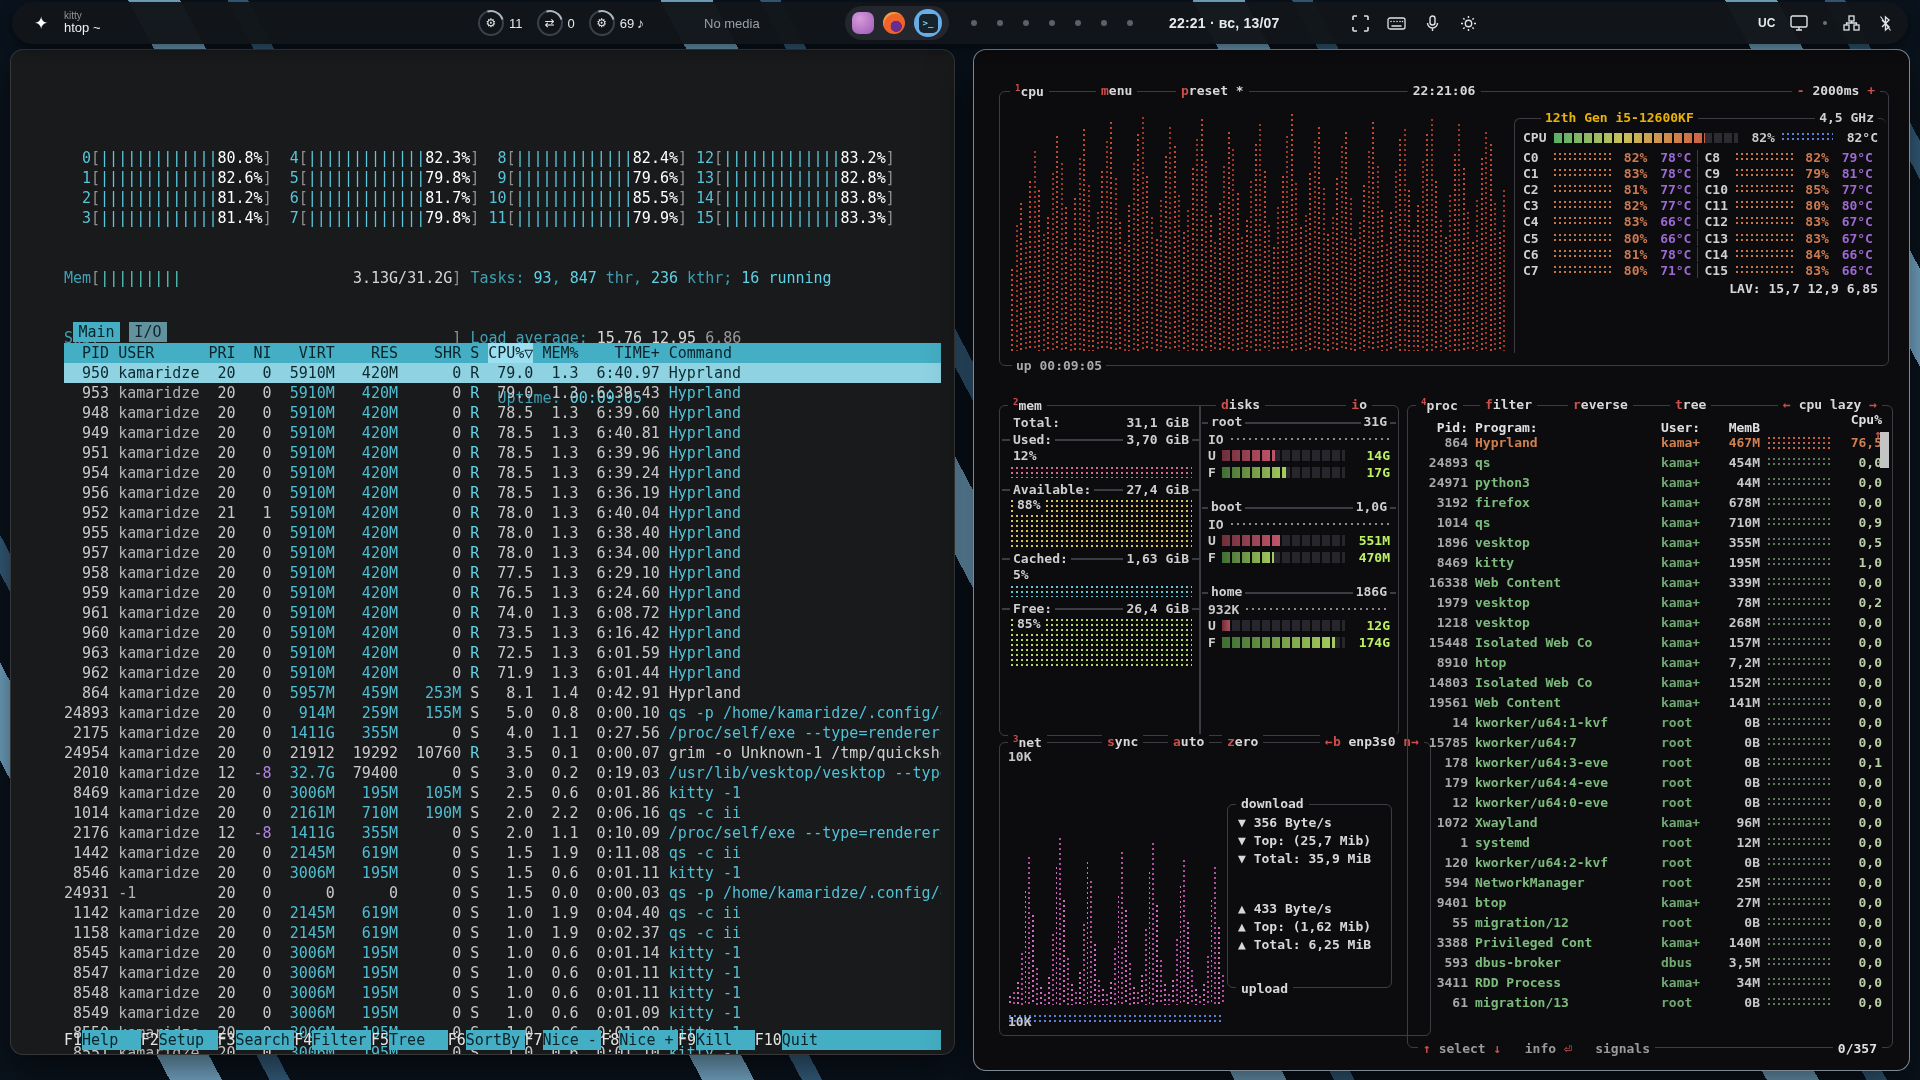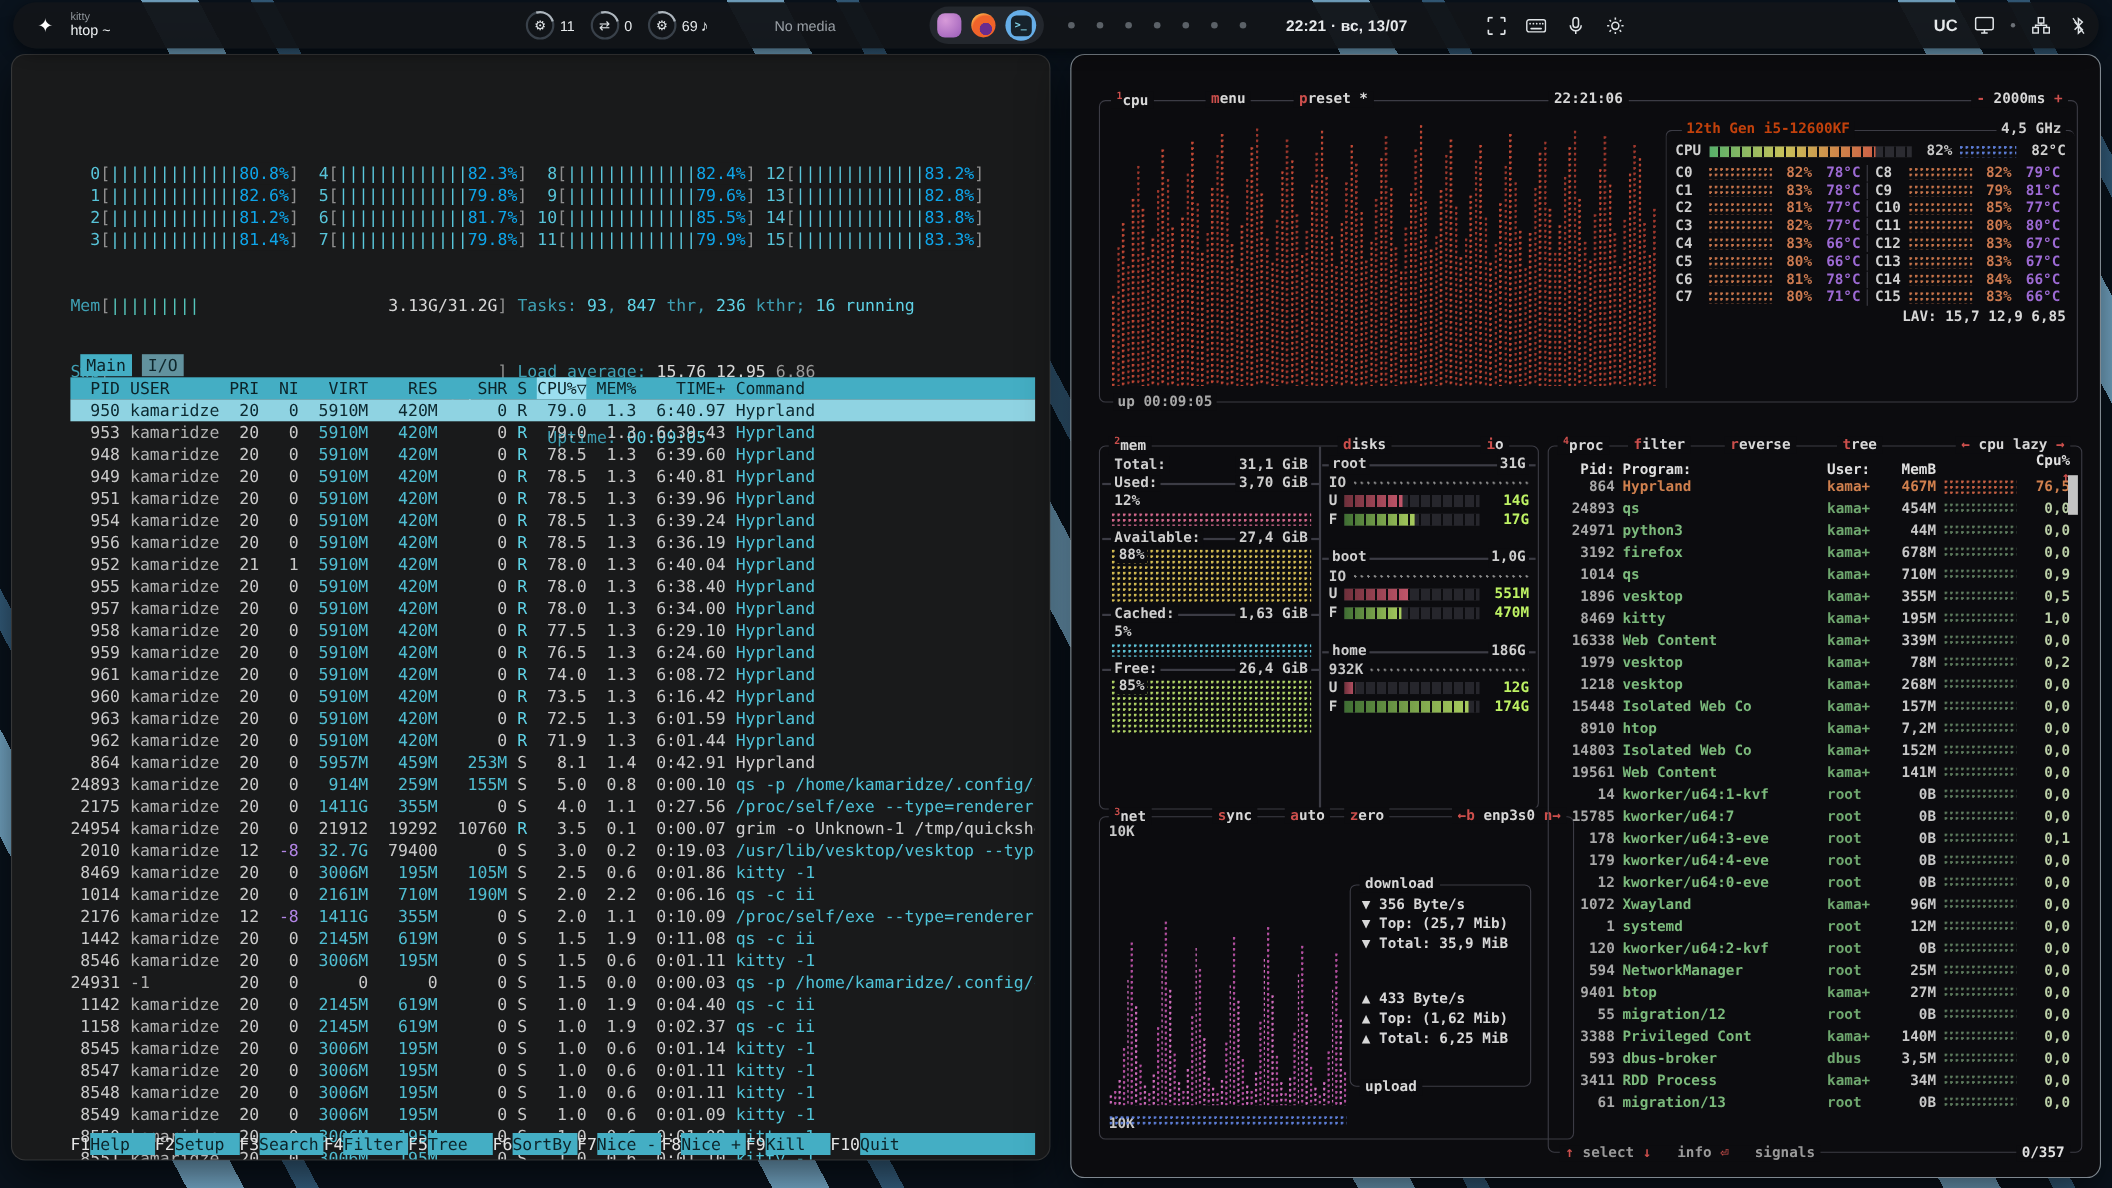--- a/index.html
+++ b/index.html
@@ -36,35 +36,35 @@
   .ico-fox{border-radius:50%;background:radial-gradient(circle at 60% 65%,#6a2c8e 0 28%,#f0632a 30% 60%,#ffb24a 75%)}
   .ico-term-wrap{width:28px;height:28px;border-radius:50%;background:#66aee8;display:flex;align-items:center;justify-content:center}
   .ico-term{width:19px;height:19px;border-radius:5px;background:#16222c;color:#7fd3e8;font:700 9px "DejaVu Sans Mono",monospace;
     display:flex;align-items:center;justify-content:center}
   .ws-dots{display:flex;gap:20px;margin-left:14px}
   .ws-dot{width:6px;height:6px;border-radius:50%;background:#5b6167}
   .tb-clock{font-size:14px;font-weight:600;letter-spacing:.2px}
   .tb-ico{width:20px;height:20px;display:flex;align-items:center;justify-content:center;color:#dfe3e6}
   .tb-ico svg{display:block}
   .tb-sep-dot{width:4px;height:4px;border-radius:50%;background:#6c7177}
-  .tb-layout{font-size:15px;font-weight:700}
+  .tb-layout{font-size:12px;font-weight:700}
   .music{font-size:14px}
   
   .win{position:absolute;box-shadow:0 14px 44px rgba(0,0,0,.6)}
   #htop-win{left:10px;top:49px;width:945px;height:1006px;background:#191a1b;border:1px solid rgba(255,255,255,.13);border-radius:13px;overflow:hidden}
   #btop-win{left:973px;top:49px;width:937px;height:1022px;background:#0c0c0f;border:1.5px solid rgba(205,220,230,.6);border-radius:13px;overflow:hidden}
   
   .ht{font:15px "DejaVu Sans Mono",monospace;line-height:20px;color:#c9c9c9;white-space:pre}
   #htop-head{position:absolute;left:53px;top:58px;right:14px}
   .mline{margin-left:9px;display:grid;grid-template-columns:repeat(4,22ch);column-gap:1ch}
   .m-idx{display:inline-block;width:2ch;text-align:right;color:#57c3d8}
   .brk{color:#8f8f8f}
   .m-bar{display:inline-block;width:18ch;position:relative;vertical-align:bottom}
   .m-pipes{color:#5ac8dc}
-  .m-pct{position:absolute;right:0;top:0;color:#0ea5e9;background:#191a1b}
+  .m-pct{position:absolute;right:0;top:0;color:#ffffff;background:#191a1b}
   .bar39{display:inline-block;width:39ch;position:relative;vertical-align:bottom}
   .b-val{position:absolute;right:0;top:0;color:#d6d6d6}
   .lbl-teal{color:#3fa0b4}
   .t-lb{color:#3fa0b4}.t-hi{color:#5fd2e6}.t-wh{color:#d8d8d8}.t-dim{color:#9a9a9a}
   .pad48{display:inline-block;width:48ch}
   #htop-tabs{position:absolute;left:62px;top:272px;display:flex;gap:1ch}
   .htab{padding:0 .6ch;background:#44aec4;color:#0c2328}
   .htab.inactive{background:#62929e;color:#0e262b}
   #htop-table{position:absolute;left:53px;top:293px;right:13px}
   .prow{display:grid;grid-template-columns:5ch 9ch 3ch 3ch 6ch 6ch 6ch 1ch 5ch 4ch 8ch 1fr;column-gap:1ch;height:20px;overflow:hidden}
@@ -90,21 +90,21 @@
   .bfoot{position:absolute;bottom:-9px;background:#0c0c0f;padding:0 5px;font:700 13px "DejaVu Sans Mono",monospace;color:#9a9a9a;white-space:pre}
   .red{color:#cc4f4c}
   .sup{font-size:9px;vertical-align:super;color:#cc4f4c}
   .dots{background-image:radial-gradient(circle at 2px 2px, currentColor 1.15px, transparent 1.3px);background-size:5px 5px}
   .gwrap{position:absolute;display:flex;align-items:flex-end;gap:1px;overflow:hidden}
   .gbar{flex:1}
   .gbar.odd{color:#9e372c}.gbar.even{color:#c24834}
   .gbar.n-odd{color:#b44fa0}.gbar.n-even{color:#d06cbc}
   
   #cpu-panel{position:absolute;left:514px;top:26px;width:372px;bottom:12px;border-left:1.5px solid #3c3c45;border-top:1.5px solid #3c3c45;border-radius:6px 6px 0 0;padding:6px 8px 0 8px}
-  #cpu-panel .pnl-title{position:absolute;top:-9px;left:14px;background:#0c0c0f;padding:0 4px;color:#c2410c}
+  #cpu-panel .pnl-title{position:absolute;top:-9px;left:26px;background:#0c0c0f;padding:0 4px;color:#eab308}
   #cpu-panel .pnl-freq{position:absolute;top:-9px;right:8px;background:#0c0c0f;padding:0 4px}
   .cpusum{display:flex;align-items:center;gap:6px;height:17px;margin-top:4px}
   .cpusum .meterbar{flex:1;height:10px;background:#2b2b31;position:relative;overflow:hidden}
   .cpusum .meterfill{position:absolute;left:0;top:0;bottom:0;background:linear-gradient(90deg,#57b06a,#c8c25a 45%,#d08a4a 75%,#cc5f46)}
   .segmask{position:absolute;inset:0;background:repeating-linear-gradient(90deg,transparent 0 8px,#0c0c0f 8px 10px)}
   .corerows{margin-top:3px}
   .corerow{display:flex;height:16.2px;align-items:center}
   .chalf{flex:1;display:flex;align-items:center;gap:5px}
   .chalf.right{border-left:1.5px solid #3c3c45;padding-left:7px}
   .cname{width:3.2ch;color:#d0d0d0}

